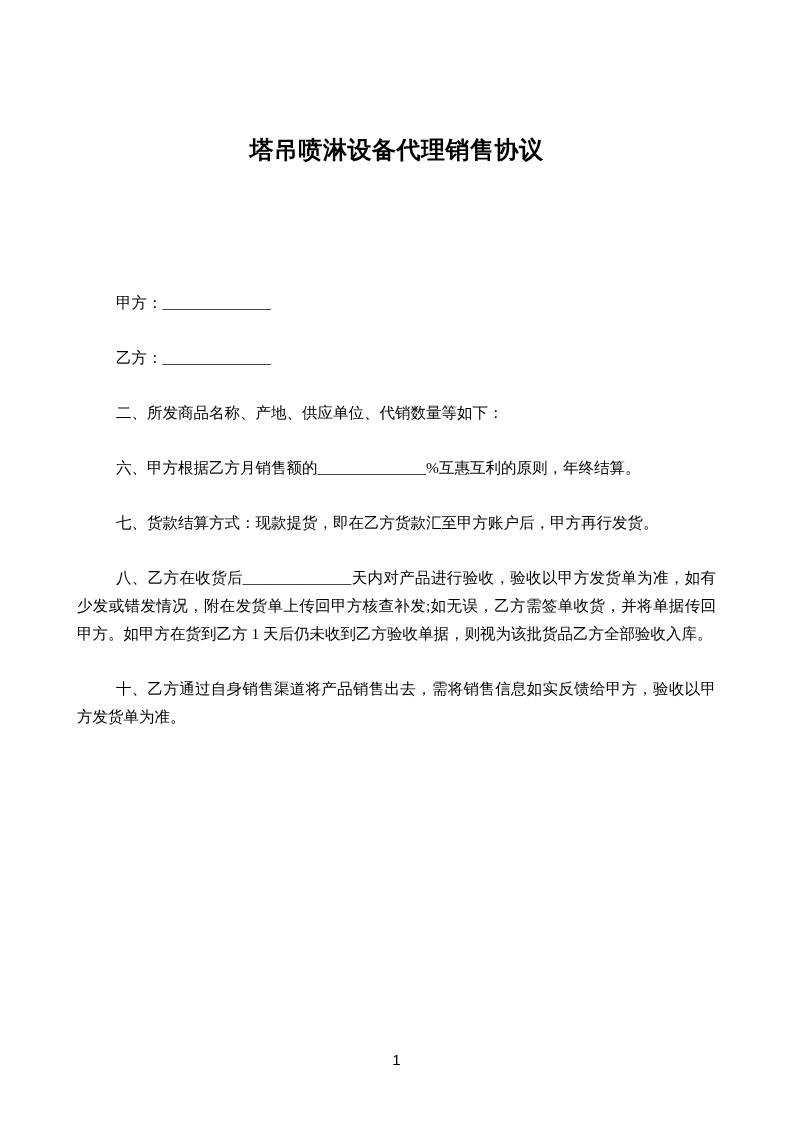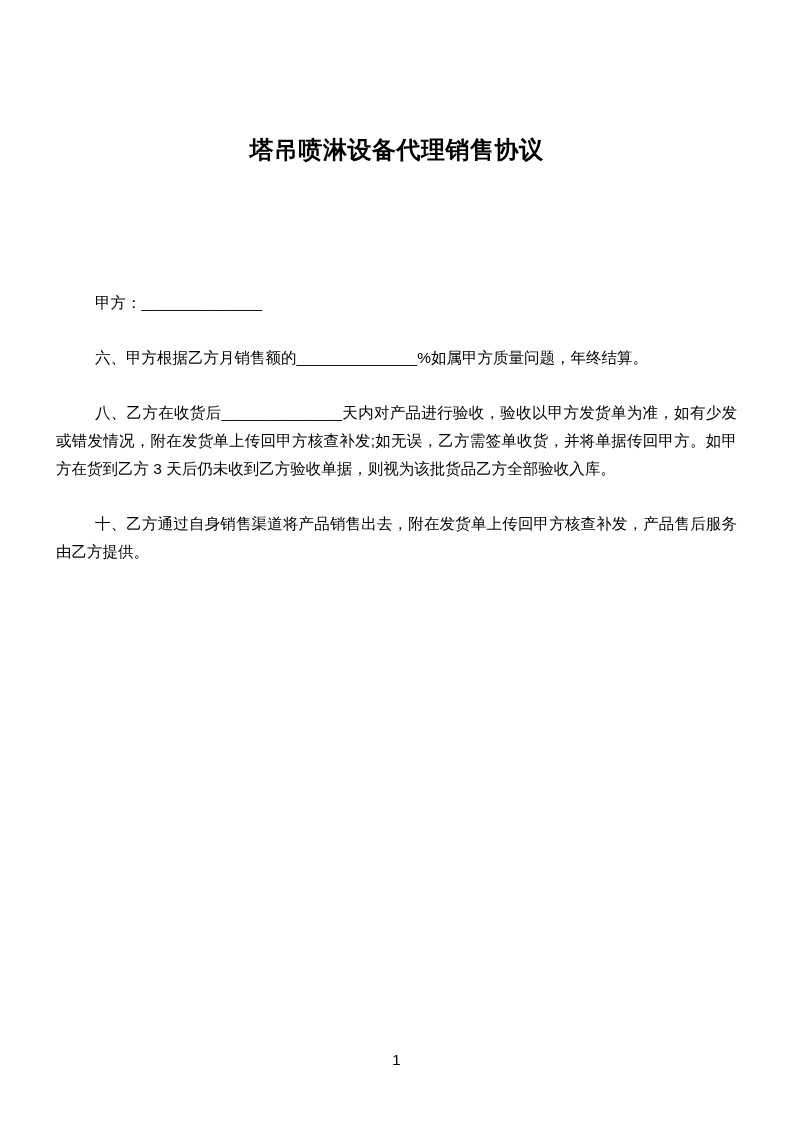--- a/index.html
+++ b/index.html
@@ -5,41 +5,42 @@
   html, body {
     margin: 0;
     padding: 0;
     background: #ffffff;
   }
   .page {
     position: relative;
     width: 793px;
     height: 1122px;
     box-sizing: border-box;
-    padding: 0 56px;
+    padding: 0 77px;
     background: #ffffff;
     color: #000000;
     font-family: "Liberation Sans", sans-serif;
     font-size: 15.5px;
     overflow: hidden;
   }
   .doc-title {
     margin: 0;
     padding-top: 135px;
     font-size: 24px;
     line-height: 30px;
     font-weight: 700;
     text-align: center;
     letter-spacing: 0.5px;
   }
   .page p {
     margin: 27px 0 0 0;
     line-height: 28px;
     text-indent: 39px;
     text-align: justify;
+    font-family: Liberation Serif, serif;
   }
   .page p.first-body {
     margin-top: 124px;
   }
   .party-line .blank {
     letter-spacing: 0;
     white-space: nowrap;
   }
   .page-footer {
     position: absolute;
@@ -54,29 +55,32 @@
 </style>
 </head>
 <body>
 
 <div class="page">
 
   <h1 class="doc-title">塔吊喷淋设备代理销售协议</h1>
 
   <p class="party-line first-body"><span>甲方：</span><span class="blank">______________</span></p>
 
+  <p class="party-line"><span>乙方：</span><span class="blank">______________</span></p>
 
 
 
+  <p>二、所发商品名称、产地、供应单位、代销数量等如下：</p>
 
-  <p>六、甲方根据乙方月销售额的______________%如属甲方质量问题，年终结算。</p>
+  <p>六、甲方根据乙方月销售额的______________%互惠互利的原则，年终结算。</p>
+
+  <p>七、货款结算方式：现款提货，即在乙方货款汇至甲方账户后，甲方再行发货。</p>
+
+  <p>八、乙方在收货后______________天内对产品进行验收，验收以甲方发货单为准，如有少发或错发情况，附在发货单上传回甲方核查补发;如无误，乙方需签单收货，并将单据传回甲方。如甲方在货到乙方 1 天后仍未收到乙方验收单据，则视为该批货品乙方全部验收入库。</p>
 
 
-  <p>八、乙方在收货后______________天内对产品进行验收，验收以甲方发货单为准，如有少发或错发情况，附在发货单上传回甲方核查补发;如无误，乙方需签单收货，并将单据传回甲方。如甲方在货到乙方 3 天后仍未收到乙方验收单据，则视为该批货品乙方全部验收入库。</p>
-
-
-  <p>十、乙方通过自身销售渠道将产品销售出去，附在发货单上传回甲方核查补发，产品售后服务由乙方提供。</p>
+  <p>十、乙方通过自身销售渠道将产品销售出去，需将销售信息如实反馈给甲方，验收以甲方发货单为准。</p>
 
   <div class="page-footer">
     <span>1</span>
   </div>
 
 </div>
 
 </body></html>

